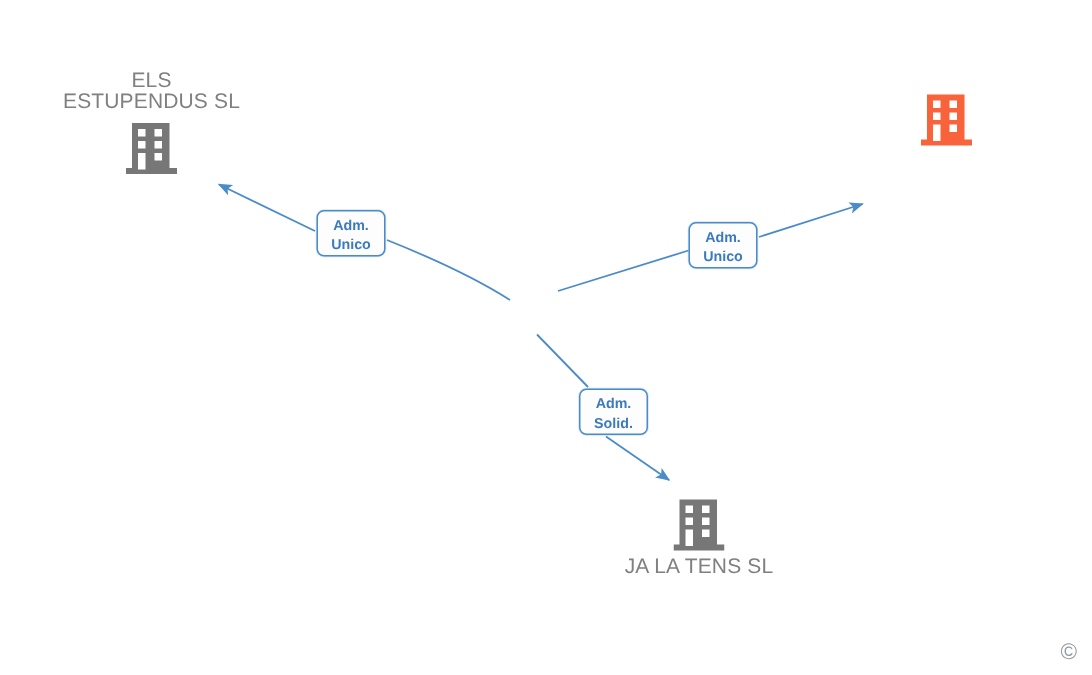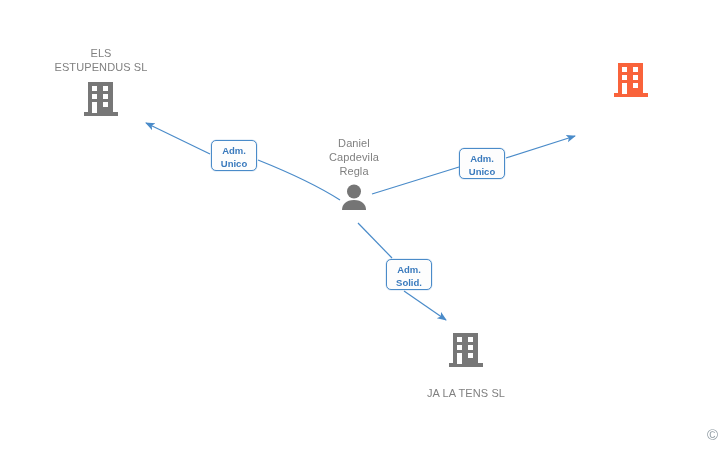--- a/index.html
+++ b/index.html
@@ -34,21 +34,21 @@
     pointer-events: none;
   }
 
   
   .node {
     position: absolute;
     text-align: center;
   }
   .node-label {
     color: #808080;
-    font-size: 11px;
+    font-size: 14px;
     line-height: 14px;
     letter-spacing: 0.1px;
     white-space: pre-line;
   }
   .node-label.bold {
     font-weight: bold;
     color: #777777;
     letter-spacing: 0.2px;
   }
   .node-icon {
@@ -79,21 +79,21 @@
     top: 62px;
     width: 120px;
   }
   #node-allotjaments .node-label { margin-bottom: 7px; }
 
   #node-jalatens {
     left: 406px;
     top: 332px;
     width: 120px;
   }
-  #node-jalatens .node-label { margin-top: 18px; }
+  #node-jalatens .node-label { margin-top: 2px; }
 
   
   .edge-label {
     position: absolute;
     box-sizing: border-box;
     border: 1px solid #4a8bc9;
     border-radius: 5px;
     background: #fdfdfd;
     color: #3a7abd;
     font-size: 9.5px;
@@ -199,29 +199,20 @@
       <rect x="0" y="31" width="34" height="4" fill="#f9633b"></rect>
       <rect x="8" y="5" width="5" height="5" fill="#ffffff"></rect>
       <rect x="19" y="5" width="5" height="5" fill="#ffffff"></rect>
       <rect x="8" y="13" width="5" height="5" fill="#ffffff"></rect>
       <rect x="19" y="13" width="5" height="5" fill="#ffffff"></rect>
       <rect x="8" y="21" width="5" height="11" fill="#ffffff"></rect>
       <rect x="19" y="21" width="5" height="5" fill="#ffffff"></rect>
     </svg>
   </div>
 
-  <div class="node" id="node-person">
-    <div class="node-label">Daniel
-Capdevila
-Regla</div>
-    <svg class="node-icon" width="30" height="26" viewBox="0 0 30 26" xmlns="http://www.w3.org/2000/svg">
-      <circle cx="15" cy="7.5" r="7" fill="#757575"></circle>
-      <path d="M15,16 C23,16 27,20.5 27,26 L3,26 C3,20.5 7,16 15,16 Z" fill="#757575"></path>
-    </svg>
-  </div>
 
   <div class="node" id="node-jalatens">
     <svg class="node-icon" width="34" height="36" viewBox="0 0 34 36" xmlns="http://www.w3.org/2000/svg">
       <rect x="4" y="1" width="25" height="31" fill="#777777"></rect>
       <rect x="0" y="31" width="34" height="4" fill="#777777"></rect>
       <rect x="8" y="5" width="5" height="5" fill="#ffffff"></rect>
       <rect x="19" y="5" width="5" height="5" fill="#ffffff"></rect>
       <rect x="8" y="13" width="5" height="5" fill="#ffffff"></rect>
       <rect x="19" y="13" width="5" height="5" fill="#ffffff"></rect>
       <rect x="8" y="21" width="5" height="11" fill="#ffffff"></rect>

